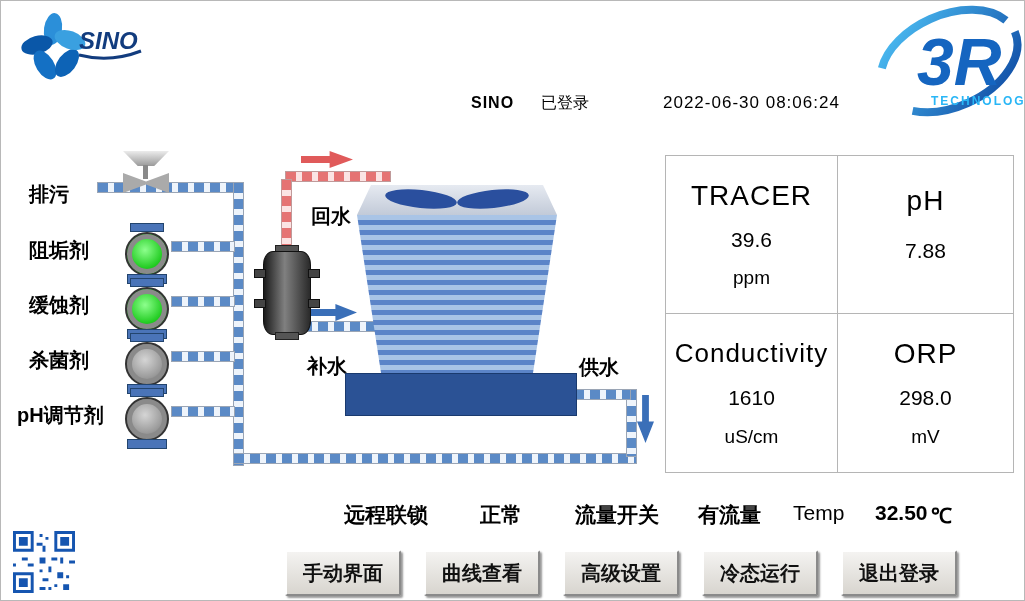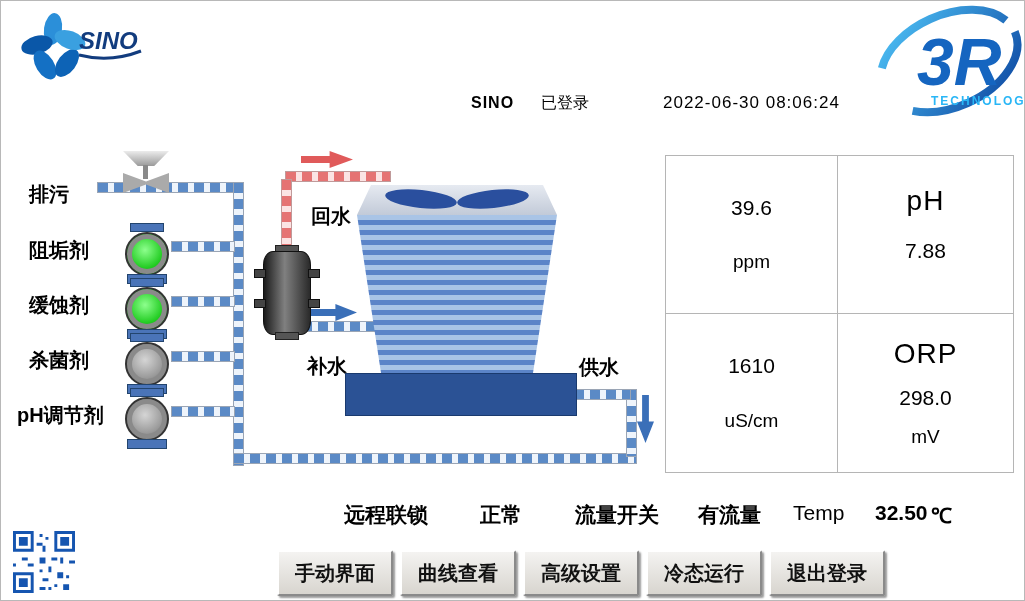--- a/index.html
+++ b/index.html
@@ -76,21 +76,21 @@
   .cell:nth-child(2n){border-right:none;}
   .cell:nth-child(n+3){border-bottom:none;}
   .cell .r-name{font-size:26px;letter-spacing:1px;}
   .cell .r-value{font-size:21px;}
   .cell .r-unit{font-size:19px;}
 
   
   .status-item{position:absolute;top:500px;font-size:21px;font-weight:600;}
 
   
-  .button-row{position:absolute;left:276px;top:549px;display:flex;gap:7px;}
+  .button-row{position:absolute;left:284px;top:549px;display:flex;gap:23px;}
   .hmi-btn{width:116px;height:46px;font-family:"Liberation Sans",sans-serif;font-size:20px;font-weight:600;
     color:#111;background:linear-gradient(#f4f3f1,var(--button-face,#d8d5cf));
     border-top:2px solid #fff;border-left:2px solid #fff;border-right:2px solid #8a8a8a;border-bottom:2px solid #8a8a8a;
     box-shadow:2px 2px 2px #9a9a9a;border-radius:2px;cursor:pointer;}
   .qr{position:absolute;left:12px;top:530px;}
 </style>
 </head>
 <body>
 
 <div class="screen">
@@ -187,29 +187,31 @@
   <div class="filter-flange" style="left:307px;top:298px"></div>
 
   <div class="tower-shroud"></div>
   <div class="fan-blade" style="left:384px;top:189px;transform:rotate(6deg)"></div>
   <div class="fan-blade" style="left:456px;top:189px;transform:rotate(-6deg)"></div>
   <div class="tower-body"></div>
   <div class="tower-basin"></div>
 
   <div class="panel">
     <div class="cell">
+      <span class="r-name" style="font-size:28px">TRACER</span>
       <span class="r-value">39.6</span>
       <span class="r-unit">ppm</span>
     </div>
     <div class="cell">
       <span class="r-name" style="font-size:28px">pH</span>
       <span class="r-value">7.88</span>
       <span class="r-unit"></span>
     </div>
     <div class="cell">
+      <span class="r-name">Conductivity</span>
       <span class="r-value">1610</span>
       <span class="r-unit">uS/cm</span>
     </div>
     <div class="cell">
       <span class="r-name" style="font-size:28px">ORP</span>
       <span class="r-value">298.0</span>
       <span class="r-unit">mV</span>
     </div>
   </div>
 

